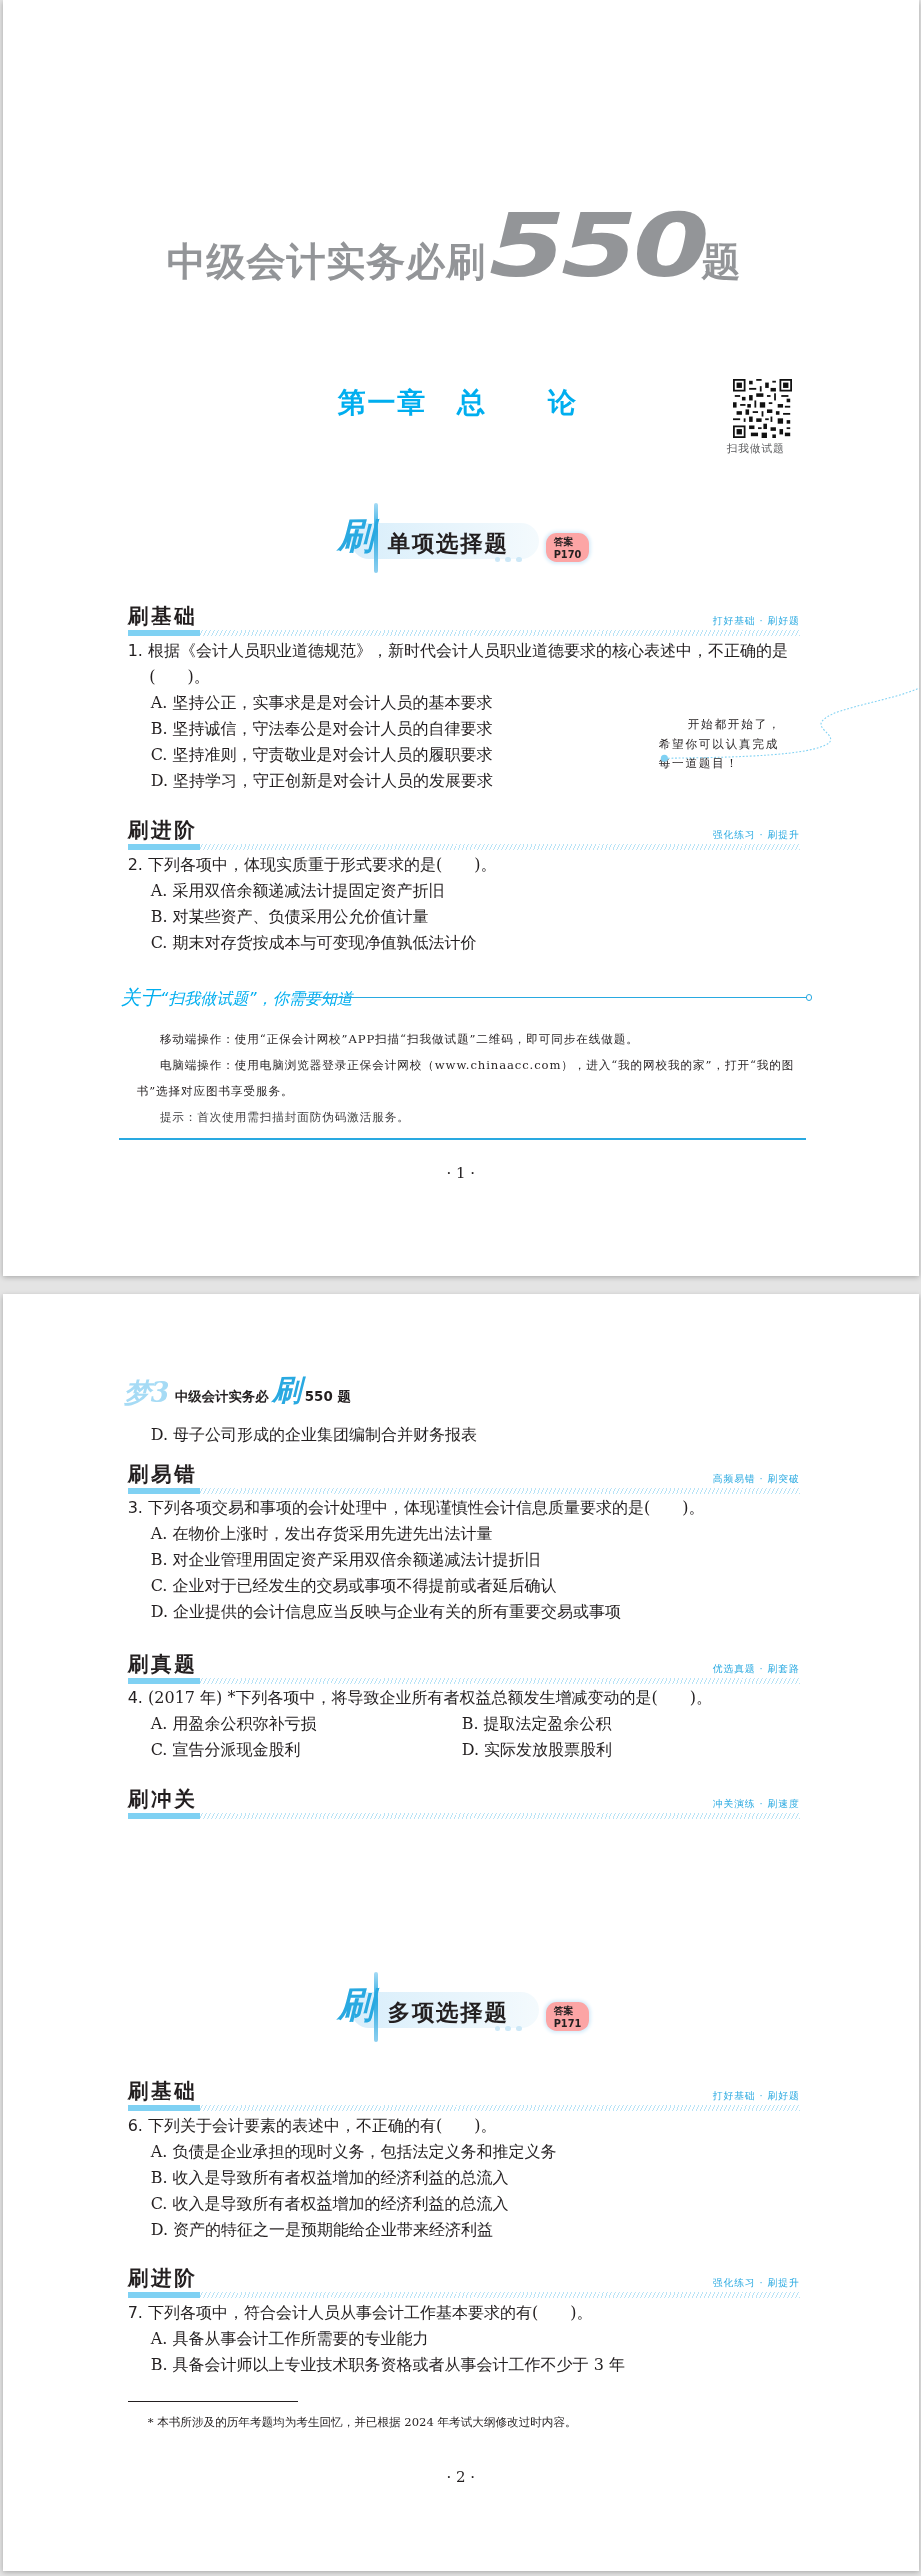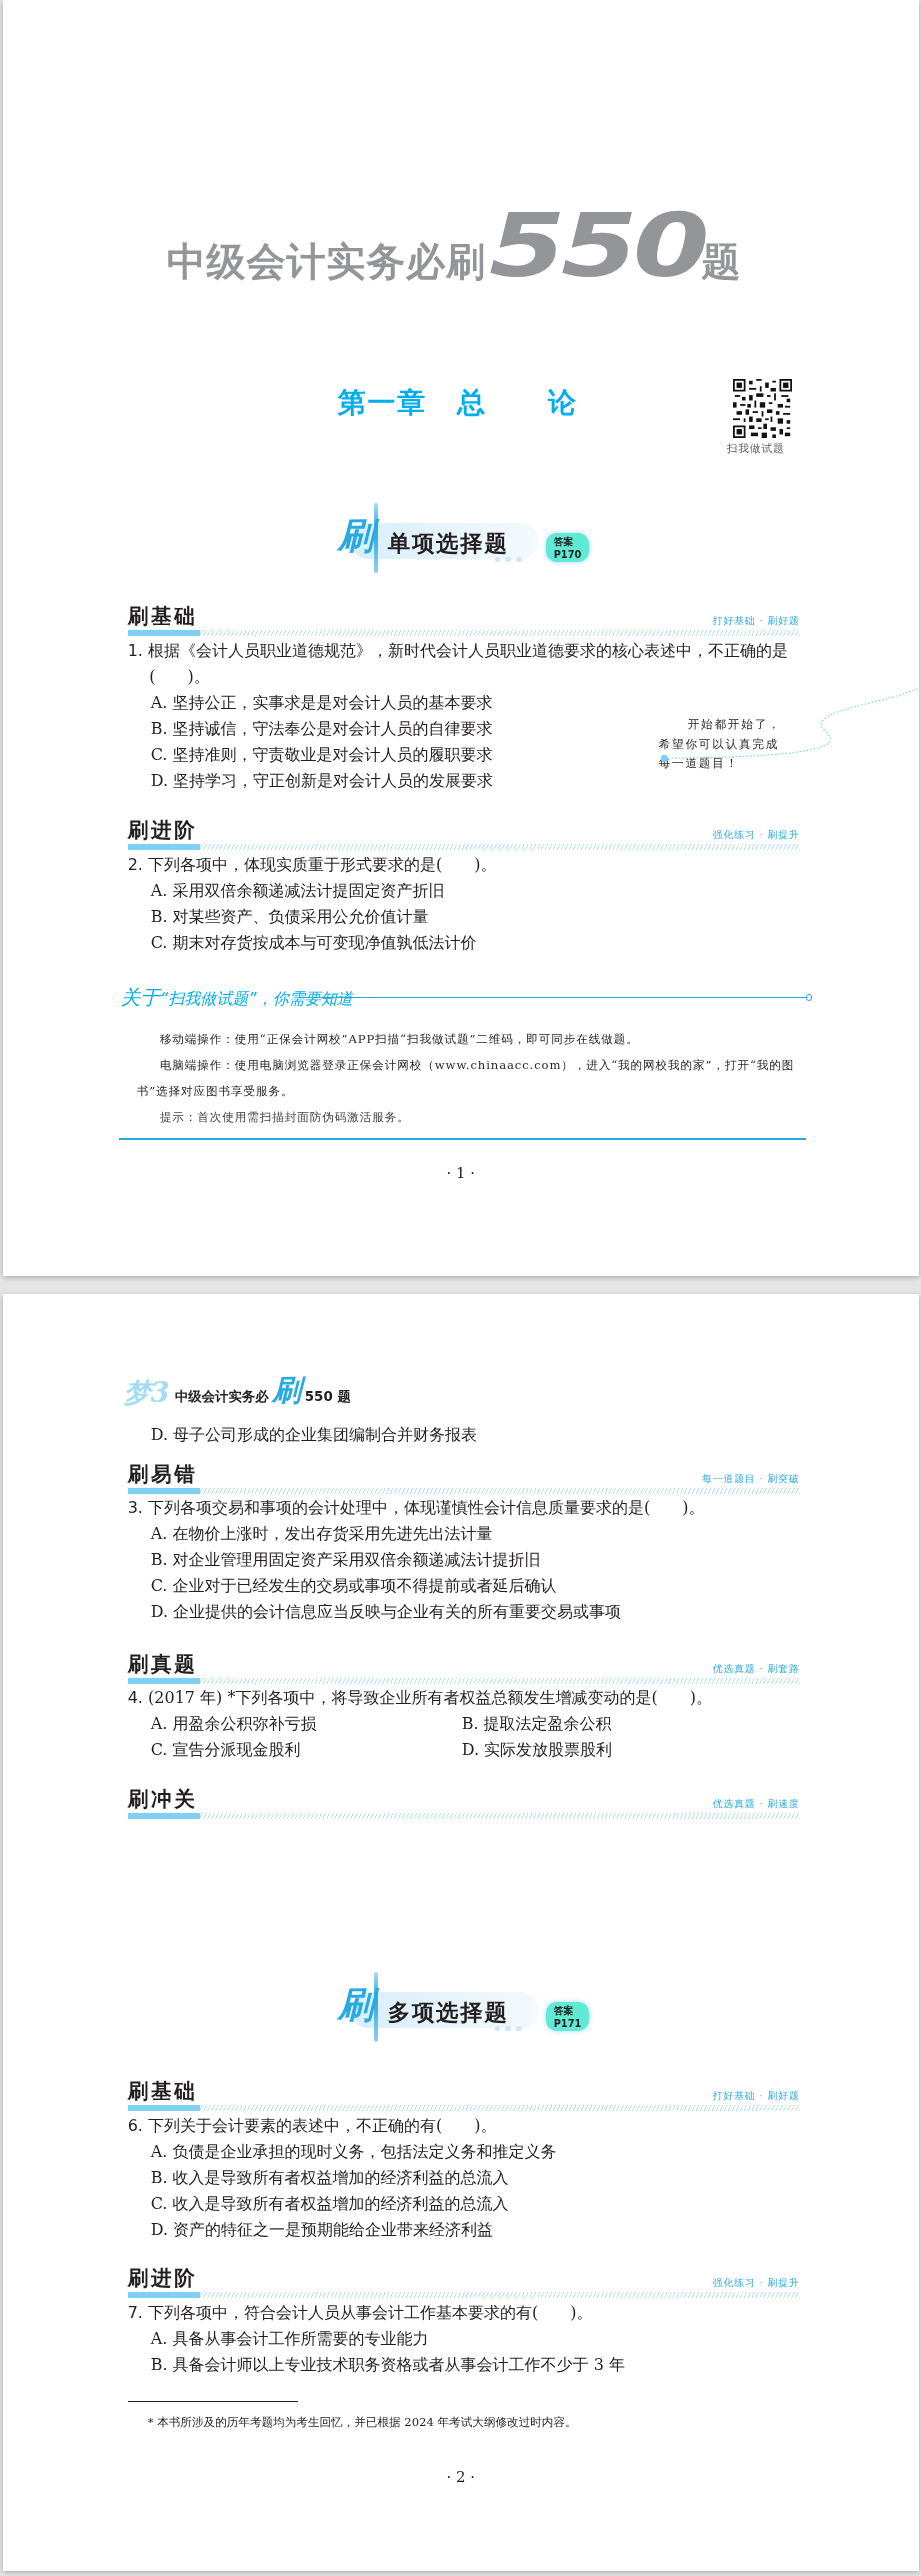--- a/index.html
+++ b/index.html
@@ -27,21 +27,21 @@
   .qr-label { left:724px; top:442px; font-family:"DejaVu Sans",sans-serif; font-size:10.7px; color:#58595b; letter-spacing:0.9px; }
 
   
   .banner { width:268px; height:63px; }
   .banner .pill { position:absolute; left:31px; top:18px; width:188px; height:36px; border-radius:18px; background:linear-gradient(90deg,#d8eefb,#e9f5fc 60%,#f4fafd); }
   .banner .shua { position:absolute; left:18px; top:7.2px; font-family:"DejaVu Serif",serif; font-weight:bold; font-style:italic; font-size:36px; color:#29a9e1; }
   .banner .stroke { position:absolute; left:54px; top:-1.8px; width:4.5px; height:70px; background:linear-gradient(180deg,#a6dbf5,#29a9e1 40%,#8fd0f0); border-radius:2.7px; }
   .banner .label { position:absolute; left:68px; top:23px; font-family:"DejaVu Sans",sans-serif; font-weight:bold; font-size:22.4px; color:#231f20; letter-spacing:1.8px; }
   .banner .dots { position:absolute; left:175px; top:52px; display:flex; gap:5.4px; }
   .banner .dots i { width:5.4px; height:5.4px; border-radius:50%; background:#cde8f7; display:block; }
-  .banner .ans { position:absolute; left:226px; top:28px; padding:2.7px 8px; font-family:"DejaVu Sans",sans-serif; font-weight:bold; font-size:9.8px; color:#231f20; border-radius:10.7px; background:#5eead4; box-shadow:0 0 3.6px 1.8px #d6ecf9; }
+  .banner .ans { position:absolute; left:226px; top:28px; padding:2.7px 8px; font-family:"DejaVu Sans",sans-serif; font-weight:bold; font-size:9.8px; color:#231f20; border-radius:10.7px; background:#fca5a5; box-shadow:0 0 3.6px 1.8px #d6ecf9; }
 
   
   .subhead { left:125px; width:672px; height:36px; }
   .subhead .name { position:absolute; left:0; top:0; font-family:"DejaVu Sans",sans-serif; font-weight:bold; font-size:20.6px; letter-spacing:2.7px; color:#231f20; }
   .subhead .bar { position:absolute; left:0; top:28px; width:72px; height:6.3px; background:#7fd1f3; }
   .subhead .hatch { position:absolute; left:72px; top:28px; right:0; height:6.3px;
     background:repeating-linear-gradient(115deg, transparent 0 1.8px, #b8e3f6 1.8px 2.7px, transparent 2.7px 3.6px); }
   .subhead .tag { position:absolute; right:0; top:12.5px; font-family:"DejaVu Serif",serif; font-size:9.8px; color:#29a9e1; letter-spacing:0.9px;text-align:right; }
 
   .q { left:125px; width:680px; font-size:16px; line-height:26px; color:#231f20; }
@@ -232,21 +232,21 @@
   </div>
 
   <div class="abs q" style="top:128px">
     <span class="opt">D. 母子公司形成的企业集团编制合并财务报表</span>
   </div>
 
   <div class="abs subhead" style="top:166px">
     <span class="name">刷易错</span>
     <span class="bar"></span>
     <span class="hatch"></span>
-    <span class="tag">每一道题目 · 刷突破</span>
+    <span class="tag">高频易错 · 刷突破</span>
   </div>
   <div class="abs q" style="top:201px">
     <span class="stem"><span class="num">3.</span> <span>下列各项交易和事项的会计处理中，体现谨慎性会计信息质量要求的是(　　)。</span></span>
     <span class="opt">A. 在物价上涨时，发出存货采用先进先出法计量</span>
     <span class="opt">B. 对企业管理用固定资产采用双倍余额递减法计提折旧</span>
     <span class="opt">C. 企业对于已经发生的交易或事项不得提前或者延后确认</span>
     <span class="opt">D. 企业提供的会计信息应当反映与企业有关的所有重要交易或事项</span>
   </div>
 
   <div class="abs subhead" style="top:356px">
@@ -262,21 +262,21 @@
       <span>B. 提取法定盈余公积</span>
       <span>C. 宣告分派现金股利</span>
       <span>D. 实际发放股票股利</span>
     </div>
   </div>
 
   <div class="abs subhead" style="top:491px">
     <span class="name">刷冲关</span>
     <span class="bar"></span>
     <span class="hatch"></span>
-    <span class="tag">优选真题 · 刷速度</span>
+    <span class="tag">冲关演练 · 刷速度</span>
   </div>
 
   <div class="abs banner" style="left:317px;top:680px">
     <div class="pill"></div>
     <div class="stroke"></div>
     <div class="shua">刷</div>
     <div class="label">多项选择题</div>
     <div class="dots">
         <i></i>
         <i></i>

